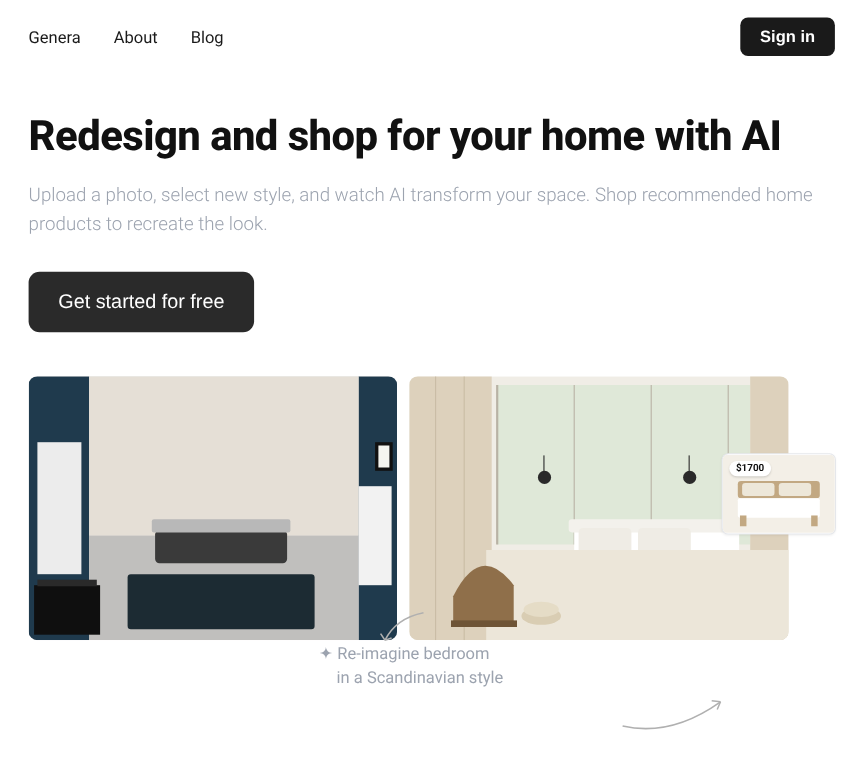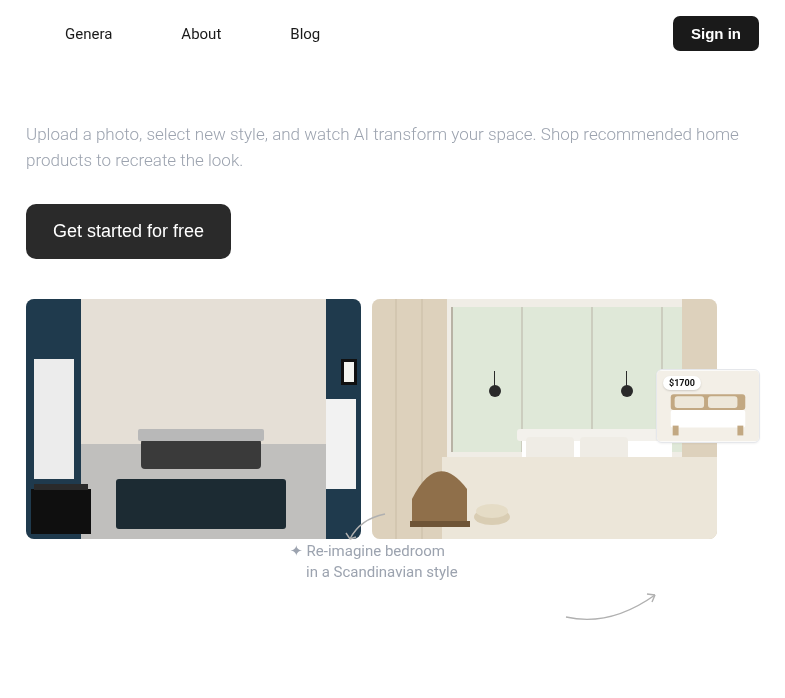--- a/index.html
+++ b/index.html
@@ -11,21 +11,21 @@
   overflow: hidden;
   color: #1a1a1a;
 }
 .nav {
   display: flex;
   align-items: center;
   justify-content: space-between;
   padding: 16px 26px;
 }
 .nav-left { display: flex; gap: 30px; }
-.nav-link { font-size: 15px; color: #1a1a1a; cursor: pointer; margin-left: 39px; }
+.nav-link { font-size: 15px; color: #1a1a1a; cursor: pointer; }
 .sign-in {
   background: #1a1a1a;
   color: #fff;
   padding: 9px 18px;
   border-radius: 7px;
   font-weight: 700;
   font-size: 15px;
   cursor: pointer;
   border: none;
 }
@@ -148,20 +148,21 @@
 <div class="nav">
   <div class="nav-left">
     <div class="nav-link">Genera</div>
     <div class="nav-link">About</div>
     <div class="nav-link">Blog</div>
   </div>
   <button class="sign-in">Sign in</button>
 </div>
 
 <div class="hero">
+  <h1>Redesign and shop for your home with AI</h1>
   <p>Upload a photo, select new style, and watch AI transform your space. Shop recommended home products to recreate the look.</p>
   <button class="cta">Get started for free</button>
 </div>
 
 <div class="showcase">
 
   <div class="img-before">
     <svg width="335" height="240" viewBox="0 0 335 240">
       <rect width="335" height="240" fill="#d8d8d8"></rect>
       <rect x="0" y="0" width="55" height="240" fill="#1f3a4d"></rect>

